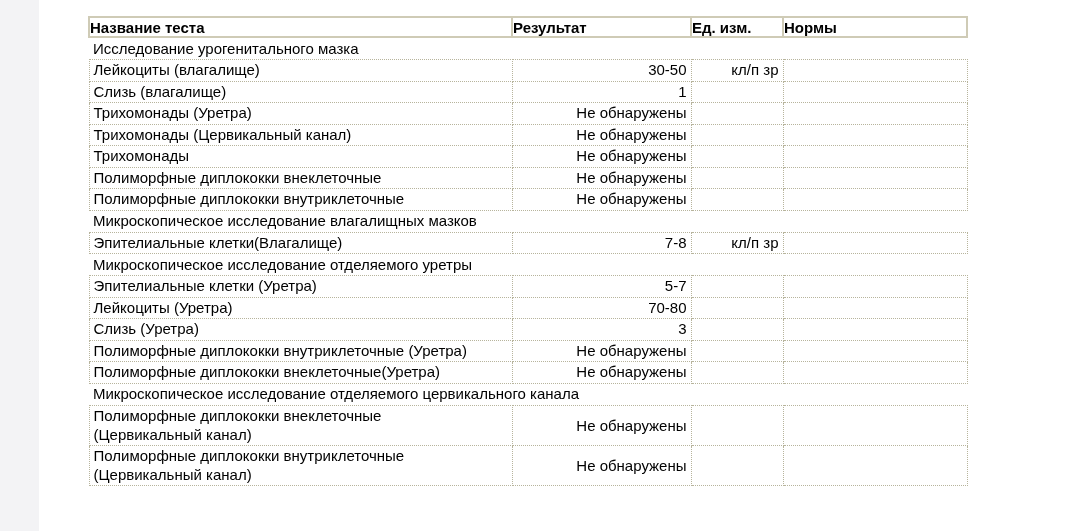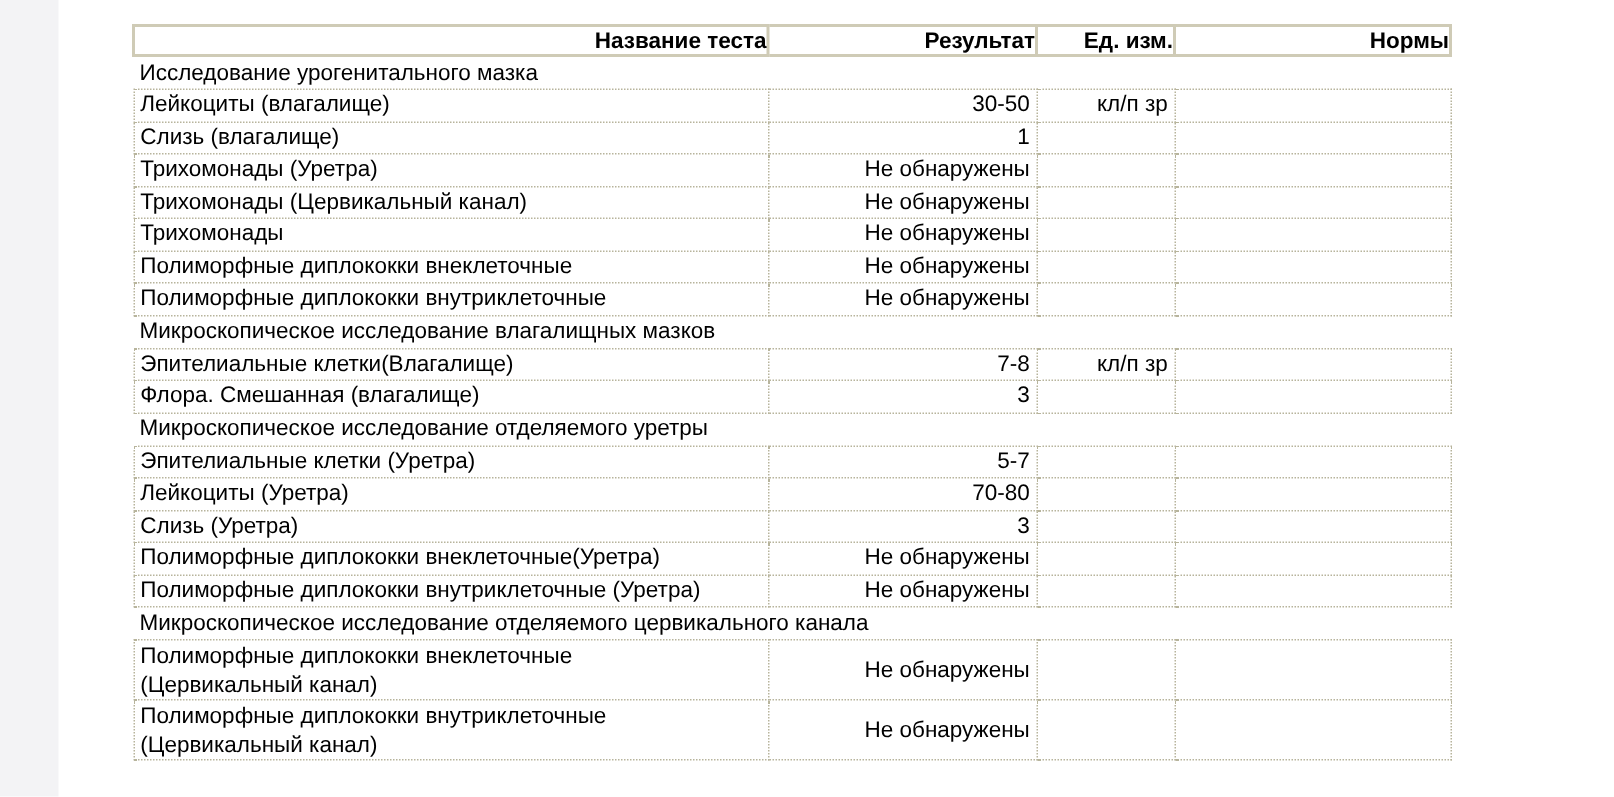--- a/index.html
+++ b/index.html
@@ -2,21 +2,21 @@
 <html><head>
 <meta charset="utf-8">
 <style>
   html, body { margin:0; padding:0; }
   body { width:1076px; height:531px; background:#ffffff; position:relative; overflow:hidden;
          font-family:"Liberation Sans", sans-serif; color:#000; }
   .left-strip { position:absolute; left:0; top:0; width:39px; height:531px; background:#f3f3f5; }
   .doc { position:absolute; left:88px; top:16px; width:878px; }
   table { border-collapse:collapse; width:878px; table-layout:fixed; font-size:15px; }
   col.c1 { width:423px; } col.c2 { width:179px; } col.c3 { width:92px; } col.c4 { width:184px; }
-  th { border:2px solid #cfcbb6; font-weight:bold; height:18px; padding:0; font-size:15px; text-align:right; }
+  th { border:2px solid #cfcbb6; font-weight:bold; height:18px; padding:0; font-size:15px; text-align:left; }
   td { border:1px dotted #b7b49c; padding:0 4px; height:20.5px; line-height:20px; vertical-align:middle; }
   td.center { text-align:right; }
   tr.section td { border:none; padding:0 4px; height:21px; }
   tr.tall td { height:39px; line-height:19px; }
 </style>
 </head>
 <body>
 
 <div class="left-strip"></div>
 
@@ -86,26 +86,20 @@
 
       <tr class="section">
           <td colspan="4">Микроскопическое исследование влагалищных мазков</td>
         </tr>
       <tr>
           <td>Эпителиальные клетки(Влагалище)</td>
           <td class="center">7-8</td>
           <td class="center">кл/п зр</td>
           <td></td>
         </tr>
-      <tr>
-          <td>Флора. Смешанная (влагалище)</td>
-          <td class="center">3</td>
-          <td class="center"></td>
-          <td></td>
-        </tr>
 
       <tr class="section">
           <td colspan="4">Микроскопическое исследование отделяемого уретры</td>
         </tr>
       <tr>
           <td>Эпителиальные клетки (Уретра)</td>
           <td class="center">5-7</td>
           <td class="center"></td>
           <td></td>
         </tr>
@@ -115,27 +109,27 @@
           <td class="center"></td>
           <td></td>
         </tr>
       <tr>
           <td>Слизь (Уретра)</td>
           <td class="center">3</td>
           <td class="center"></td>
           <td></td>
         </tr>
       <tr>
-          <td>Полиморфные диплококки внеклеточные(Уретра)</td>
+          <td>Полиморфные диплококки внутриклеточные (Уретра)</td>
           <td class="center">Не обнаружены</td>
           <td class="center"></td>
           <td></td>
         </tr>
       <tr>
-          <td>Полиморфные диплококки внутриклеточные (Уретра)</td>
+          <td>Полиморфные диплококки внеклеточные(Уретра)</td>
           <td class="center">Не обнаружены</td>
           <td class="center"></td>
           <td></td>
         </tr>
 
       <tr class="section">
           <td colspan="4">Микроскопическое исследование отделяемого цервикального канала</td>
         </tr>
       <tr class="tall">
         <td><span>Полиморфные диплококки внеклеточные</span><br><span>(Цервикальный канал)</span></td>

